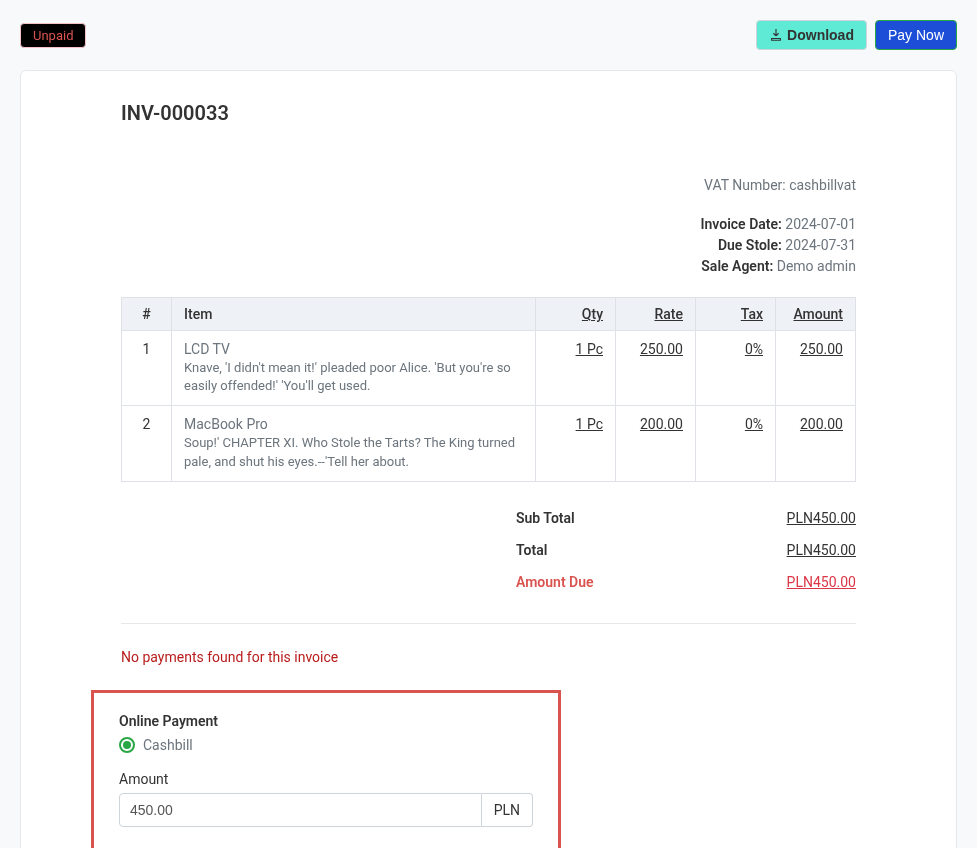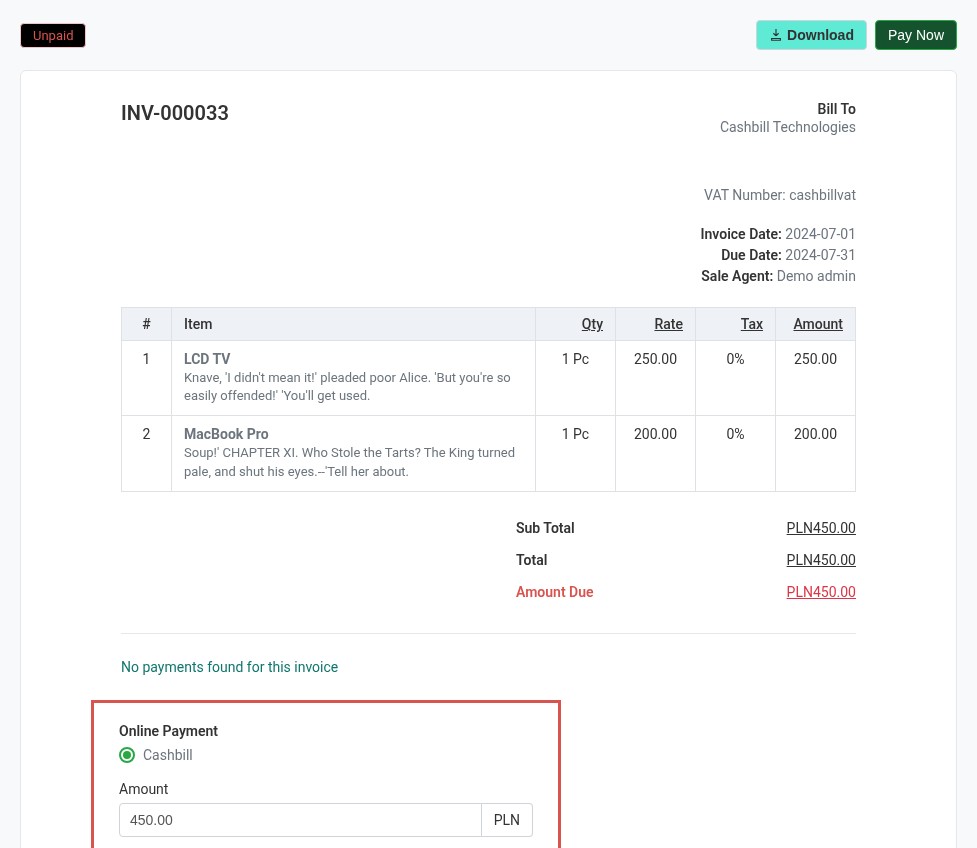--- a/index.html
+++ b/index.html
@@ -37,21 +37,21 @@
       cursor: pointer;
       display: inline-flex;
       align-items: center;
       gap: 4px;
       border: 1px solid #ced4da;
       background: #5eead4;
       color: #333;
       font-weight: bold;
     }
     .btn-success {
-      background: #14532d;
+      background: #1d4ed8;
       border-color: #28a745;
       color: #fff;
       font-weight: 500;
     }
 
     .card {
       background: #fff;
       border: 1px solid #e5e7eb;
       border-radius: 6px;
       padding: 30px 100px 40px;
@@ -92,40 +92,40 @@
     table.items thead th.th-num { width: 50px; text-align: center; }
     table.items thead th.th-item { text-align: left; }
     table.items thead th.th-r { text-align: right; width: 80px; text-decoration: underline; }
     table.items tbody td {
       border: 1px solid #dee2e6;
       padding: 10px 12px;
       vertical-align: top;
       color: #333;
     }
     .td-num { text-align: center; color: #6c757d; }
-    .td-r { text-align: center; color: #6c757d; }
-    .item-name { color: #6c757d; font-weight: 700; }
+    .td-r { text-align: right; color: #6c757d; text-decoration: underline; }
+    .item-name { color: #6c757d; font-weight: 400; }
     .item-desc { color: #6c757d; font-size: 13px; margin-top: 2px; line-height: 1.4; }
 
     .totals { margin-top: 20px; margin-left: auto; width: 340px; }
     .total-row {
       display: flex;
       justify-content: space-between;
       padding: 8px 0;
       font-size: 14px;
     }
     .total-label { font-weight: 600; color: #333; }
     .total-value { color: #333; text-decoration: underline; }
     .total-row.due .total-label { color: #d9534f; }
     .total-row.due .total-value { color: #dc3545; }
 
     .section-divider { border-top: 1px solid #e5e7eb; margin: 25px 0; }
 
     .section-title { font-weight: 600; color: #333; margin-bottom: 8px; }
-    .muted { color: #0f766e; font-size: 14px; }
+    .muted { color: #b91c1c; font-size: 14px; }
 
     .payment-box {
       border: 3px solid #d9534f;
       padding: 20px 25px;
       margin-top: 25px;
       margin-left: -30px;
       width: 470px;
     }
     .radio-row { display: flex; align-items: center; gap: 8px; margin: 8px 0 18px; }
     .radio {
@@ -185,34 +185,30 @@
         <span>Download</span>
       </button>
       <button class="btn btn-success">Pay Now</button>
     </div>
   </div>
 
   <div class="card">
 
     <div class="invoice-header">
       <div class="invoice-number">INV-000033</div>
-      <div class="bill-to">
-        <div class="bill-to-label">Bill To</div>
-        <div class="bill-to-name">Cashbill Technologies</div>
-      </div>
     </div>
 
     <div class="meta-block">
       <div style="margin-bottom: 18px;">VAT Number: cashbillvat</div>
       <div>
         <span class="meta-label">Invoice Date:</span>
         <span class="meta-value-dim">2024-07-01</span>
       </div>
       <div>
-        <span class="meta-label">Due Date:</span>
+        <span class="meta-label">Due Stole:</span>
         <span class="meta-value-dim">2024-07-31</span>
       </div>
       <div>
         <span class="meta-label-agent">Sale Agent:</span>
         <span class="meta-value-dim">Demo admin</span>
       </div>
     </div>
 
     <table class="items">
       <thead>

